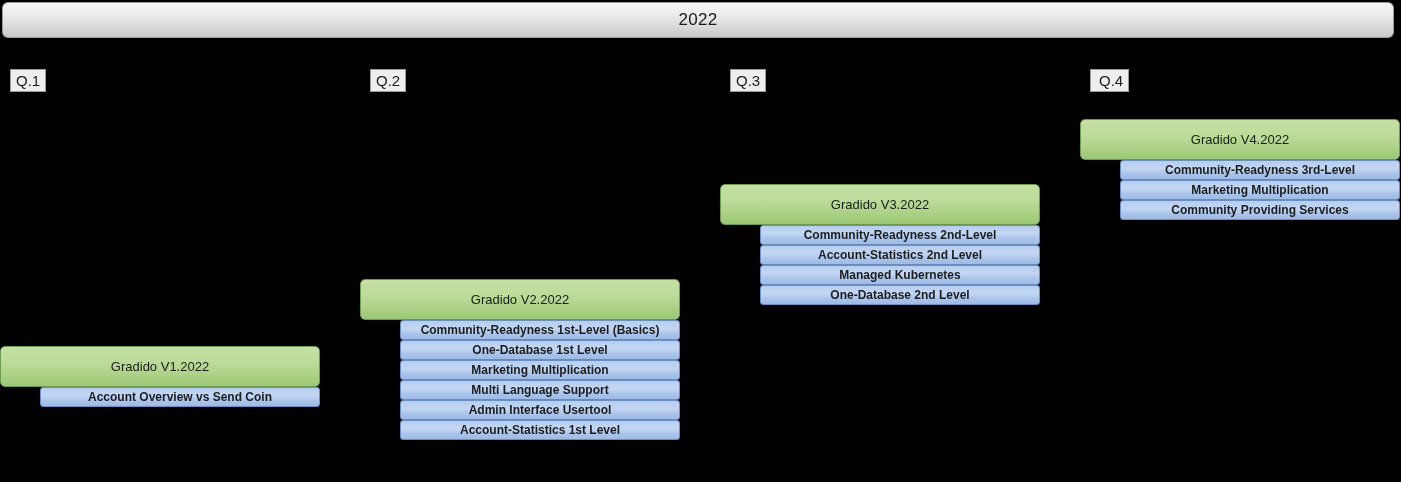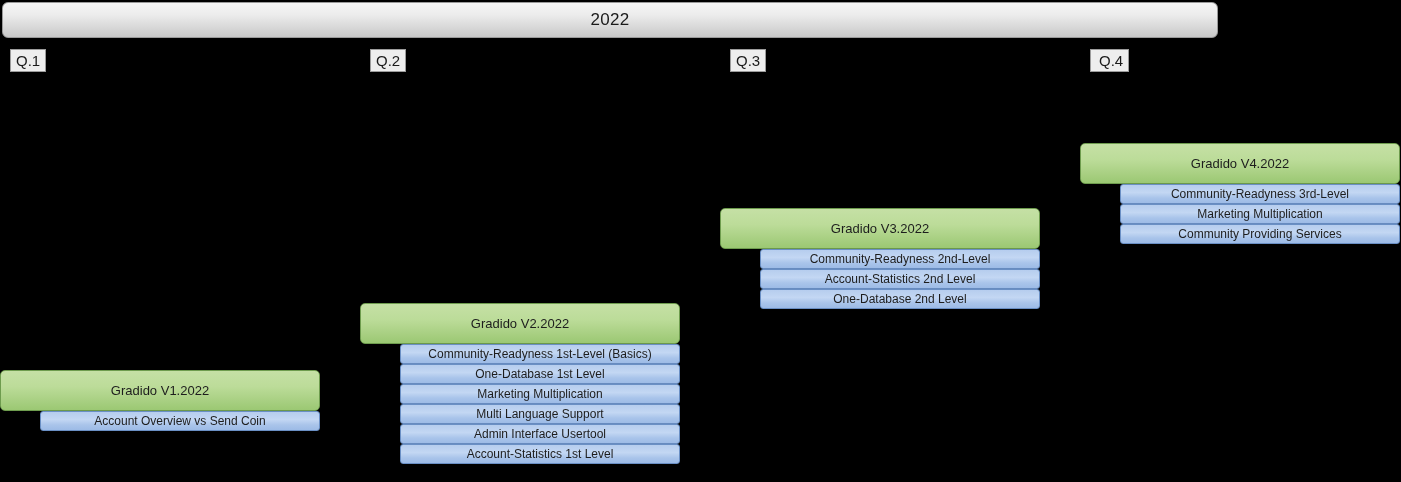--- a/index.html
+++ b/index.html
@@ -14,21 +14,21 @@
     background: #000000;
     font-family: "Liberation Sans", sans-serif;
     overflow: hidden;
   }
 
   
   .year-bar {
     position: absolute;
     left: 2px;
     top: 2px;
-    width: 1216px;
+    width: 1392px;
     height: 36px;
     box-sizing: border-box;
     border-radius: 6px;
     background: linear-gradient(to bottom, #f6f6f6 0%, #ececec 35%, #d6d6d6 75%, #c8c8c8 100%);
     border: 1px solid #9a9a9a;
     box-shadow: 1px 2px 2px rgba(0,0,0,0.55);
     display: flex;
     align-items: center;
     justify-content: center;
   }
@@ -44,40 +44,40 @@
     height: 23px;
     box-sizing: border-box;
     background: #eeeeee;
     border: 1px solid #9c9c9c;
     color: #1b1b1b;
     font-size: 15px;
     display: flex;
     align-items: center;
     padding: 0 5px;
     line-height: 1;
+    margin-top: 20px;
   }
 
   
   .group {
     position: absolute;
     width: 320px;
   }
   .group-header {
     position: relative;
     width: 320px;
     height: 41px;
     box-sizing: border-box;
     border: 1px solid #6e9c4e;
     border-radius: 5px;
     background: linear-gradient(to bottom, #c5e0a5 0%, #bcdc99 40%, #a9d083 75%, #9bc873 100%);
     box-shadow: 1px 2px 2px rgba(0,0,0,0.5);
     display: flex;
     align-items: center;
     justify-content: center;
-    margin-top: 24px;
   }
   .group-header-label {
     font-size: 13px;
     color: #1d1d1d;
   }
   .sub-list {
     position: relative;
     margin-left: 40px;
     width: 280px;
   }
@@ -86,20 +86,21 @@
     width: 280px;
     height: 20px;
     box-sizing: border-box;
     border: 1px solid #6a8fc4;
     border-radius: 3px;
     background: linear-gradient(to bottom, #b6cdee 0%, #c3d7f3 42%, #a9c4ea 72%, #9dbbe6 100%);
     box-shadow: 1px 1px 2px rgba(0,0,0,0.45);
     display: flex;
     align-items: center;
     justify-content: center;
+    font-weight: bold;
   }
   .sub-item-label {
     font-size: 12px;
     color: #1d1d1d;
     white-space: nowrap;
   }
 </style>
 </head>
 <body>
 
@@ -165,20 +166,23 @@
           <span class="group-header-label">Gradido V3.2022</span>
         </div>
         <div class="sub-list">
           <div class="sub-item">
             <span class="sub-item-label">Community-Readyness 2nd-Level</span>
           </div>
           <div class="sub-item">
             <span class="sub-item-label">Account-Statistics 2nd Level</span>
           </div>
           <div class="sub-item">
+            <span class="sub-item-label">Managed Kubernetes</span>
+          </div>
+          <div class="sub-item">
             <span class="sub-item-label">One-Database 2nd Level</span>
           </div>
         </div>
       </div>
       <div class="group" style="left: 1080px; top: 119px;">
         <div class="group-header">
           <span class="group-header-label">Gradido V4.2022</span>
         </div>
         <div class="sub-list">
           <div class="sub-item">

